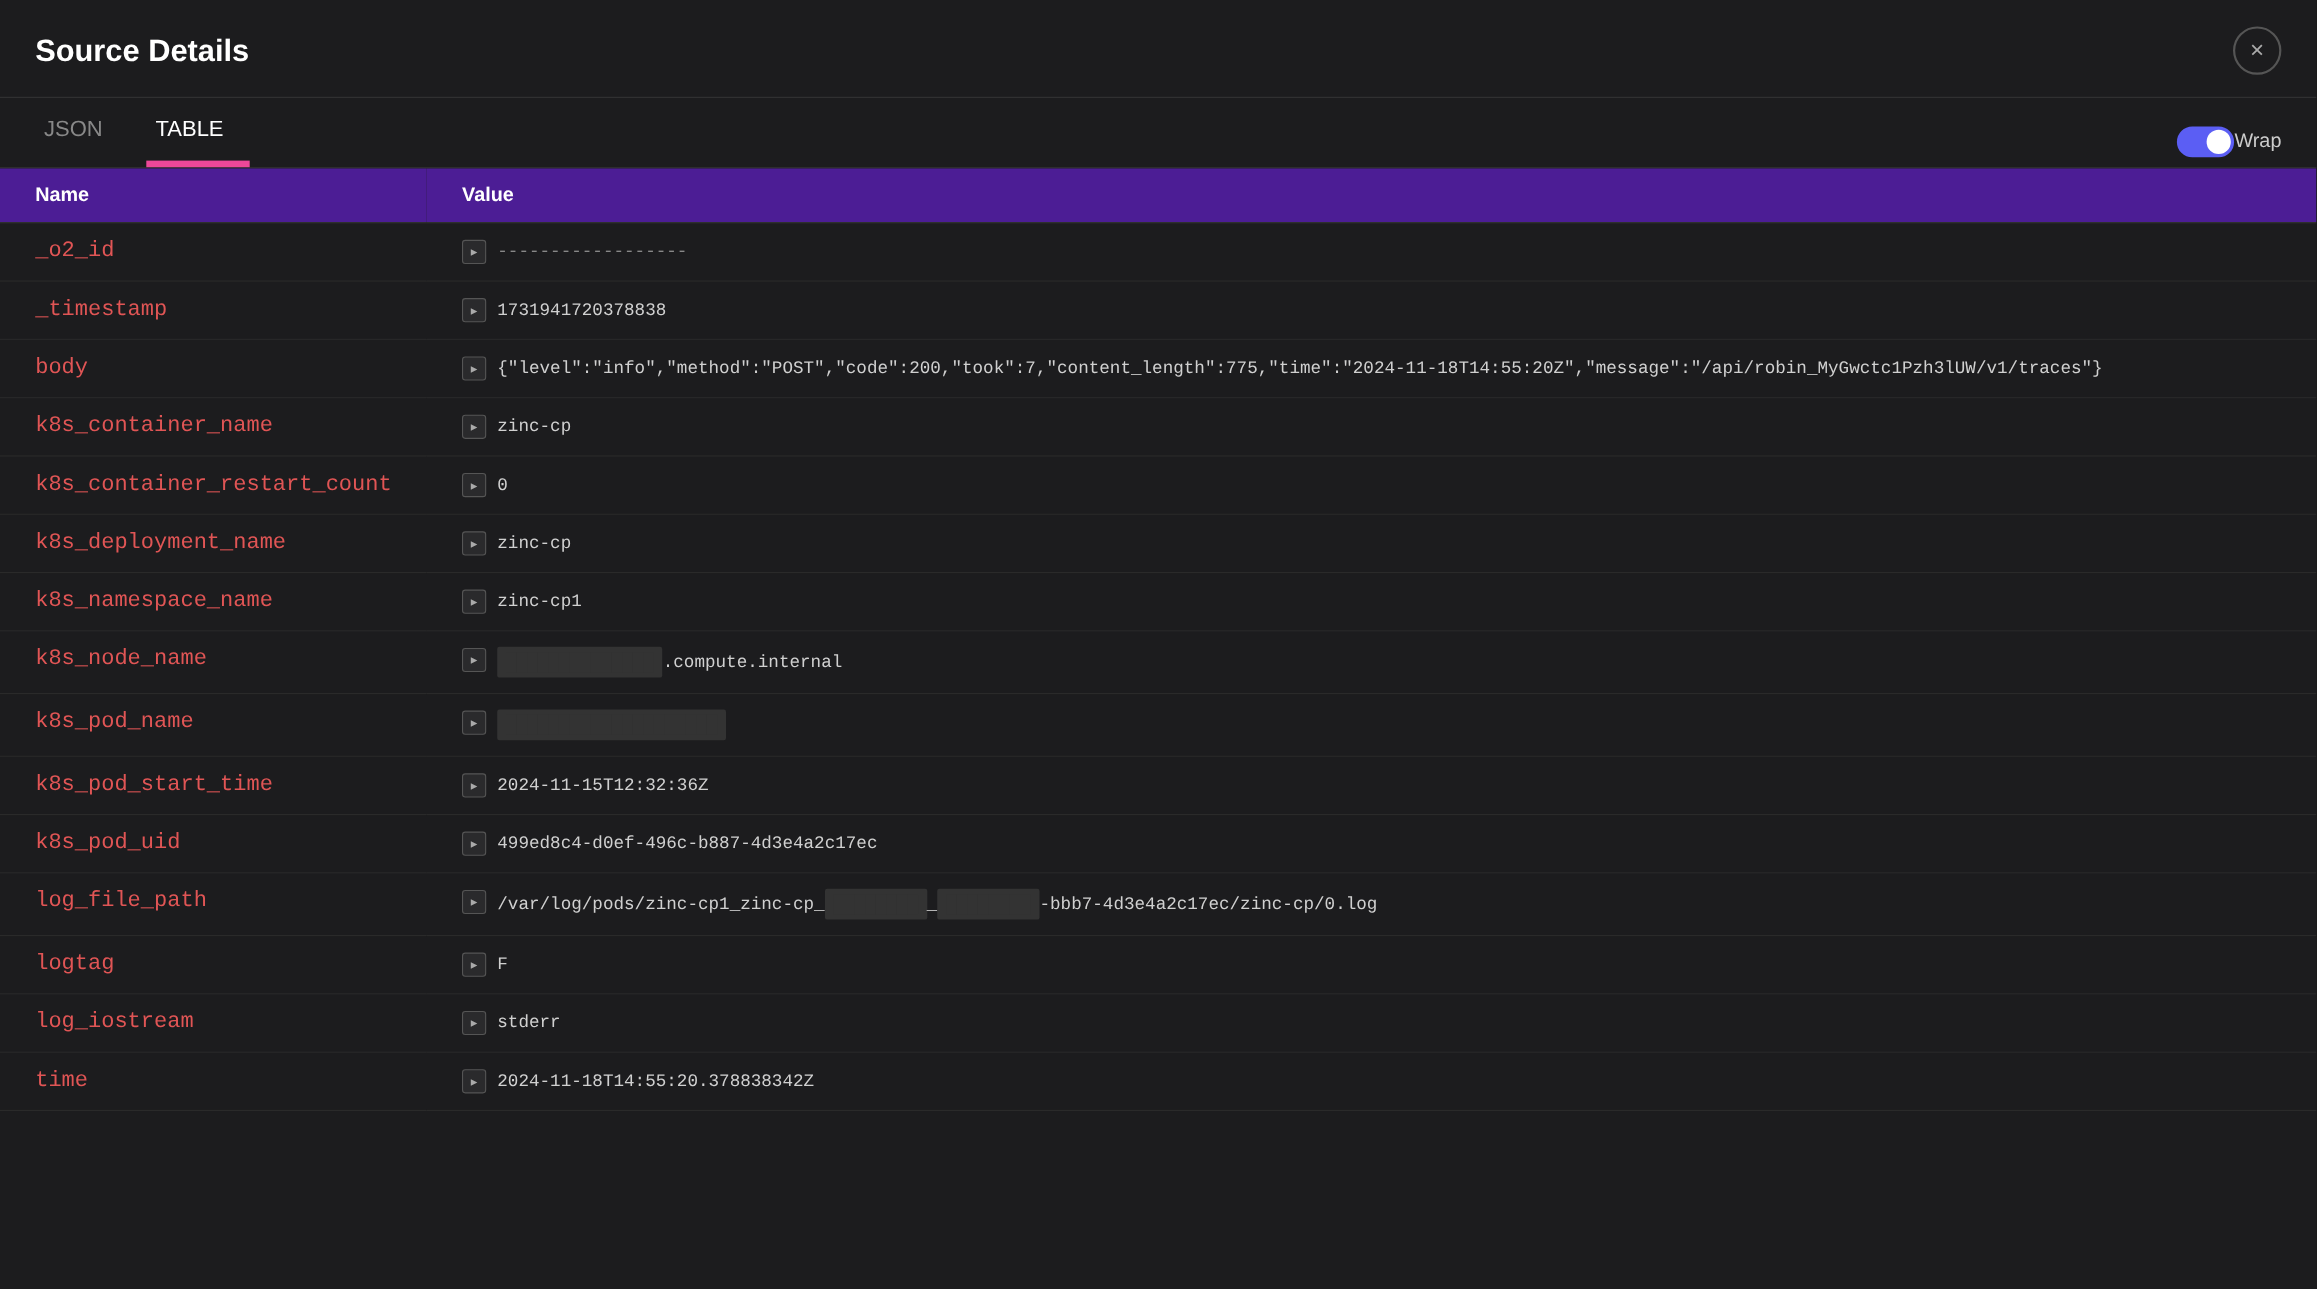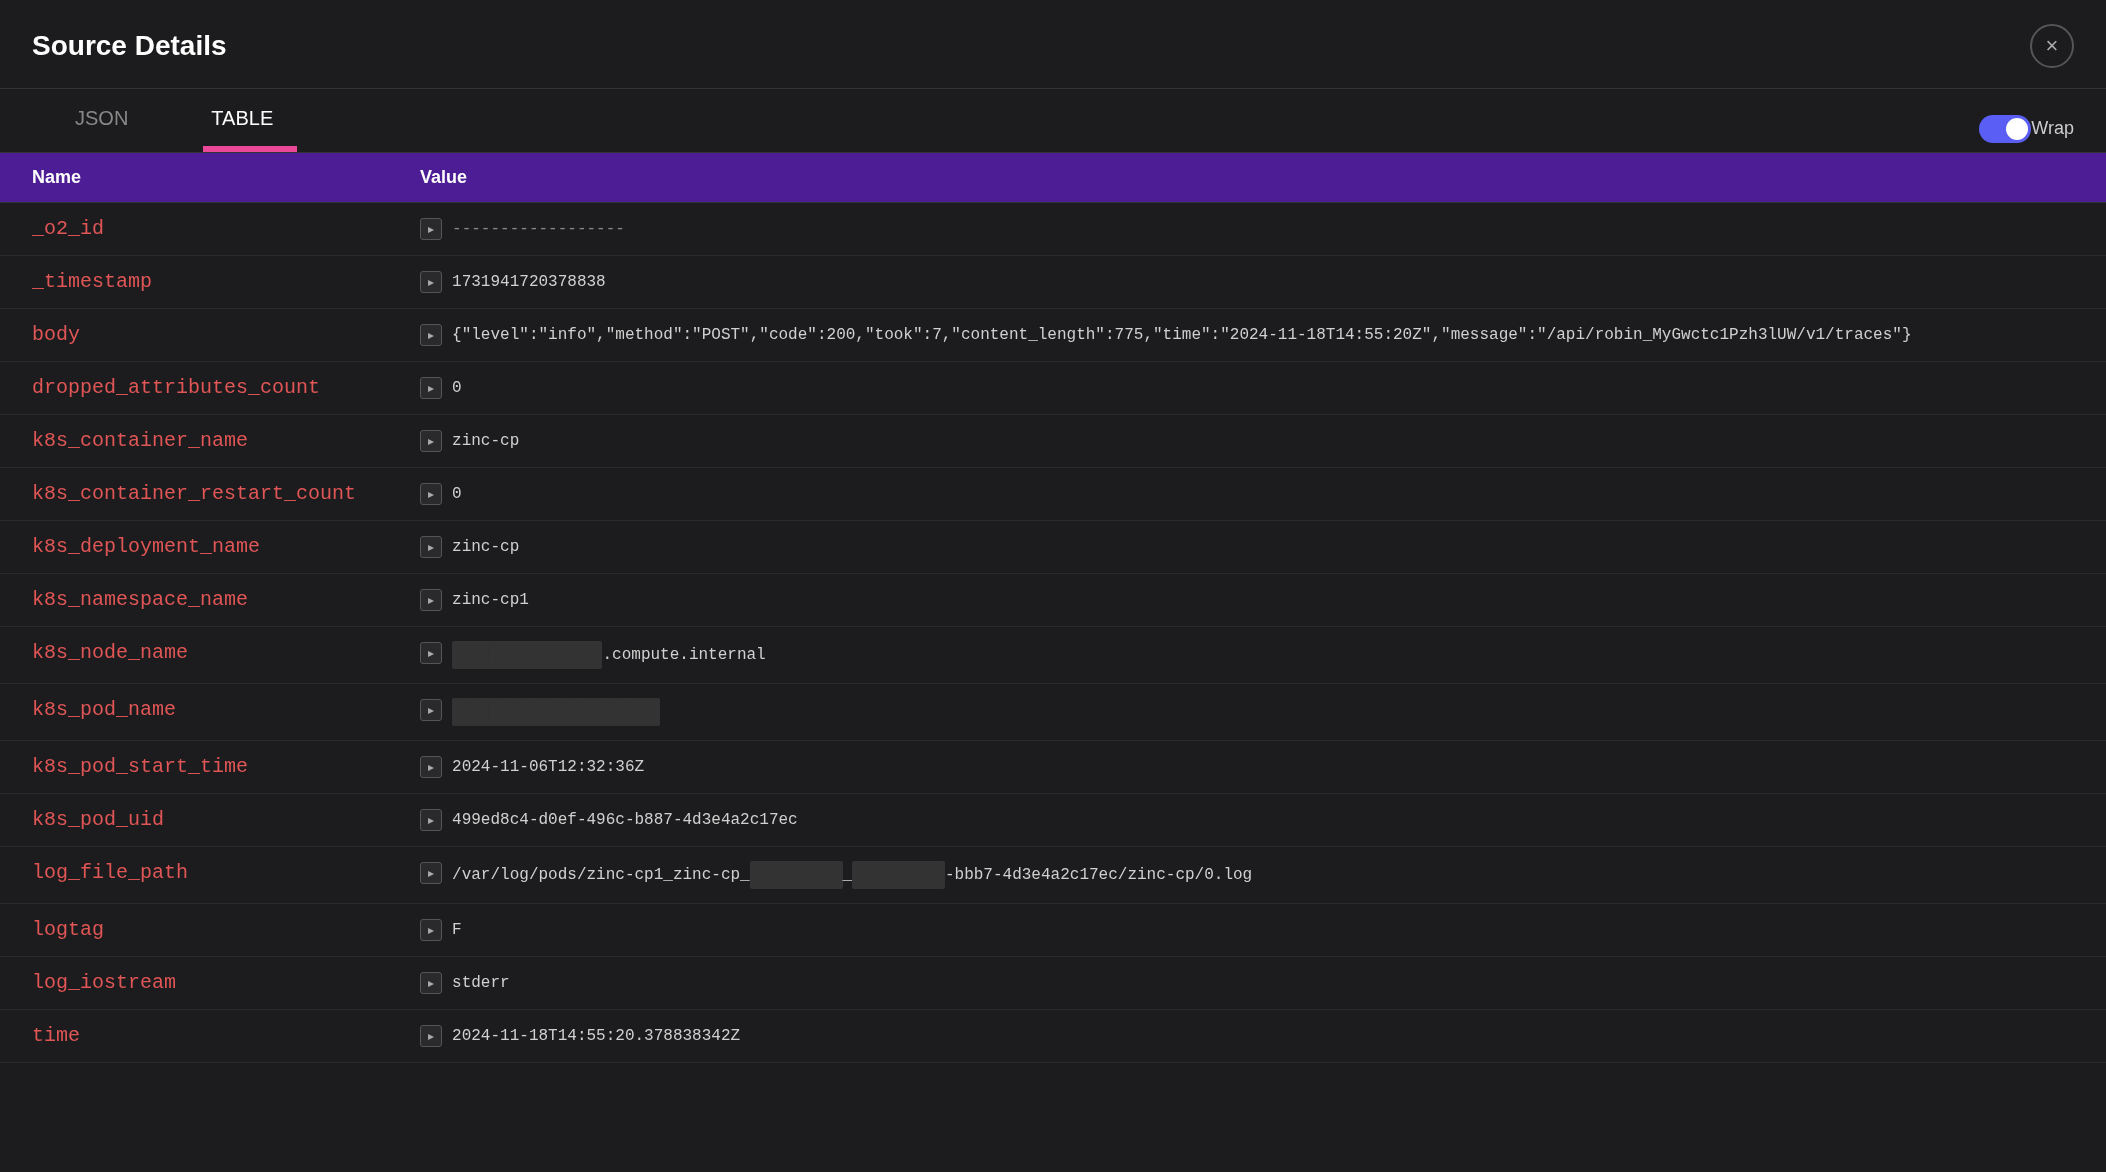--- a/index.html
+++ b/index.html
@@ -67,21 +67,20 @@
     }
 
     .tab {
       padding: 18px 24px 16px 8px;
       font-size: 20px;
       font-weight: 500;
       color: #888;
       cursor: pointer;
       border-bottom: 3px solid transparent;
       margin-right: 16px;
-      margin-left: 35px;
     }
 
     .tab.active {
       color: #ffffff;
       border-bottom: 6px solid #ec4899;
     }
 
     .wrap-toggle {
       display: flex;
       align-items: center;
@@ -246,56 +245,47 @@
           <tr>
             <td class="name-cell">body</td>
             <td>
               <div class="value-cell">
                 <button class="expand-btn">▸</button>
                 <span class="value-text">{"level":"info","method":"POST","code":200,"took":7,"content_length":775,"time":"2024-11-18T14:55:20Z","message":"/api/robin_MyGwctc1Pzh3lUW/v1/traces"}</span>
               </div>
             </td>
           </tr>
           <tr>
-            <td class="name-cell">dropped_attributes_count</td>
+            <td class="name-cell">k8s_container_name</td>
+            <td>
+              <div class="value-cell">
+                <button class="expand-btn">▸</button>
+                <span class="value-text">zinc-cp</span>
+              </div>
+            </td>
+          </tr>
+          <tr>
+            <td class="name-cell">k8s_container_restart_count</td>
             <td>
               <div class="value-cell">
                 <button class="expand-btn">▸</button>
                 <span class="value-text">0</span>
               </div>
             </td>
           </tr>
           <tr>
-            <td class="name-cell">k8s_container_name</td>
+            <td class="name-cell">k8s_deployment_name</td>
             <td>
               <div class="value-cell">
                 <button class="expand-btn">▸</button>
                 <span class="value-text">zinc-cp</span>
               </div>
             </td>
           </tr>
           <tr>
-            <td class="name-cell">k8s_container_restart_count</td>
-            <td>
-              <div class="value-cell">
-                <button class="expand-btn">▸</button>
-                <span class="value-text">0</span>
-              </div>
-            </td>
-          </tr>
-          <tr>
-            <td class="name-cell">k8s_deployment_name</td>
-            <td>
-              <div class="value-cell">
-                <button class="expand-btn">▸</button>
-                <span class="value-text">zinc-cp</span>
-              </div>
-            </td>
-          </tr>
-          <tr>
             <td class="name-cell">k8s_namespace_name</td>
             <td>
               <div class="value-cell">
                 <button class="expand-btn">▸</button>
                 <span class="value-text">zinc-cp1</span>
               </div>
             </td>
           </tr>
           <tr>
             <td class="name-cell">k8s_node_name</td>
@@ -313,21 +303,21 @@
                 <button class="expand-btn">▸</button>
                 <span class="value-text"><span class="redacted-long">████████████████████</span></span>
               </div>
             </td>
           </tr>
           <tr>
             <td class="name-cell">k8s_pod_start_time</td>
             <td>
               <div class="value-cell">
                 <button class="expand-btn">▸</button>
-                <span class="value-text">2024-11-06T12:32:36Z</span>
+                <span class="value-text">2024-11-15T12:32:36Z</span>
               </div>
             </td>
           </tr>
           <tr>
             <td class="name-cell">k8s_pod_uid</td>
             <td>
               <div class="value-cell">
                 <button class="expand-btn">▸</button>
                 <span class="value-text">499ed8c4-d0ef-496c-b887-4d3e4a2c17ec</span>
               </div>

